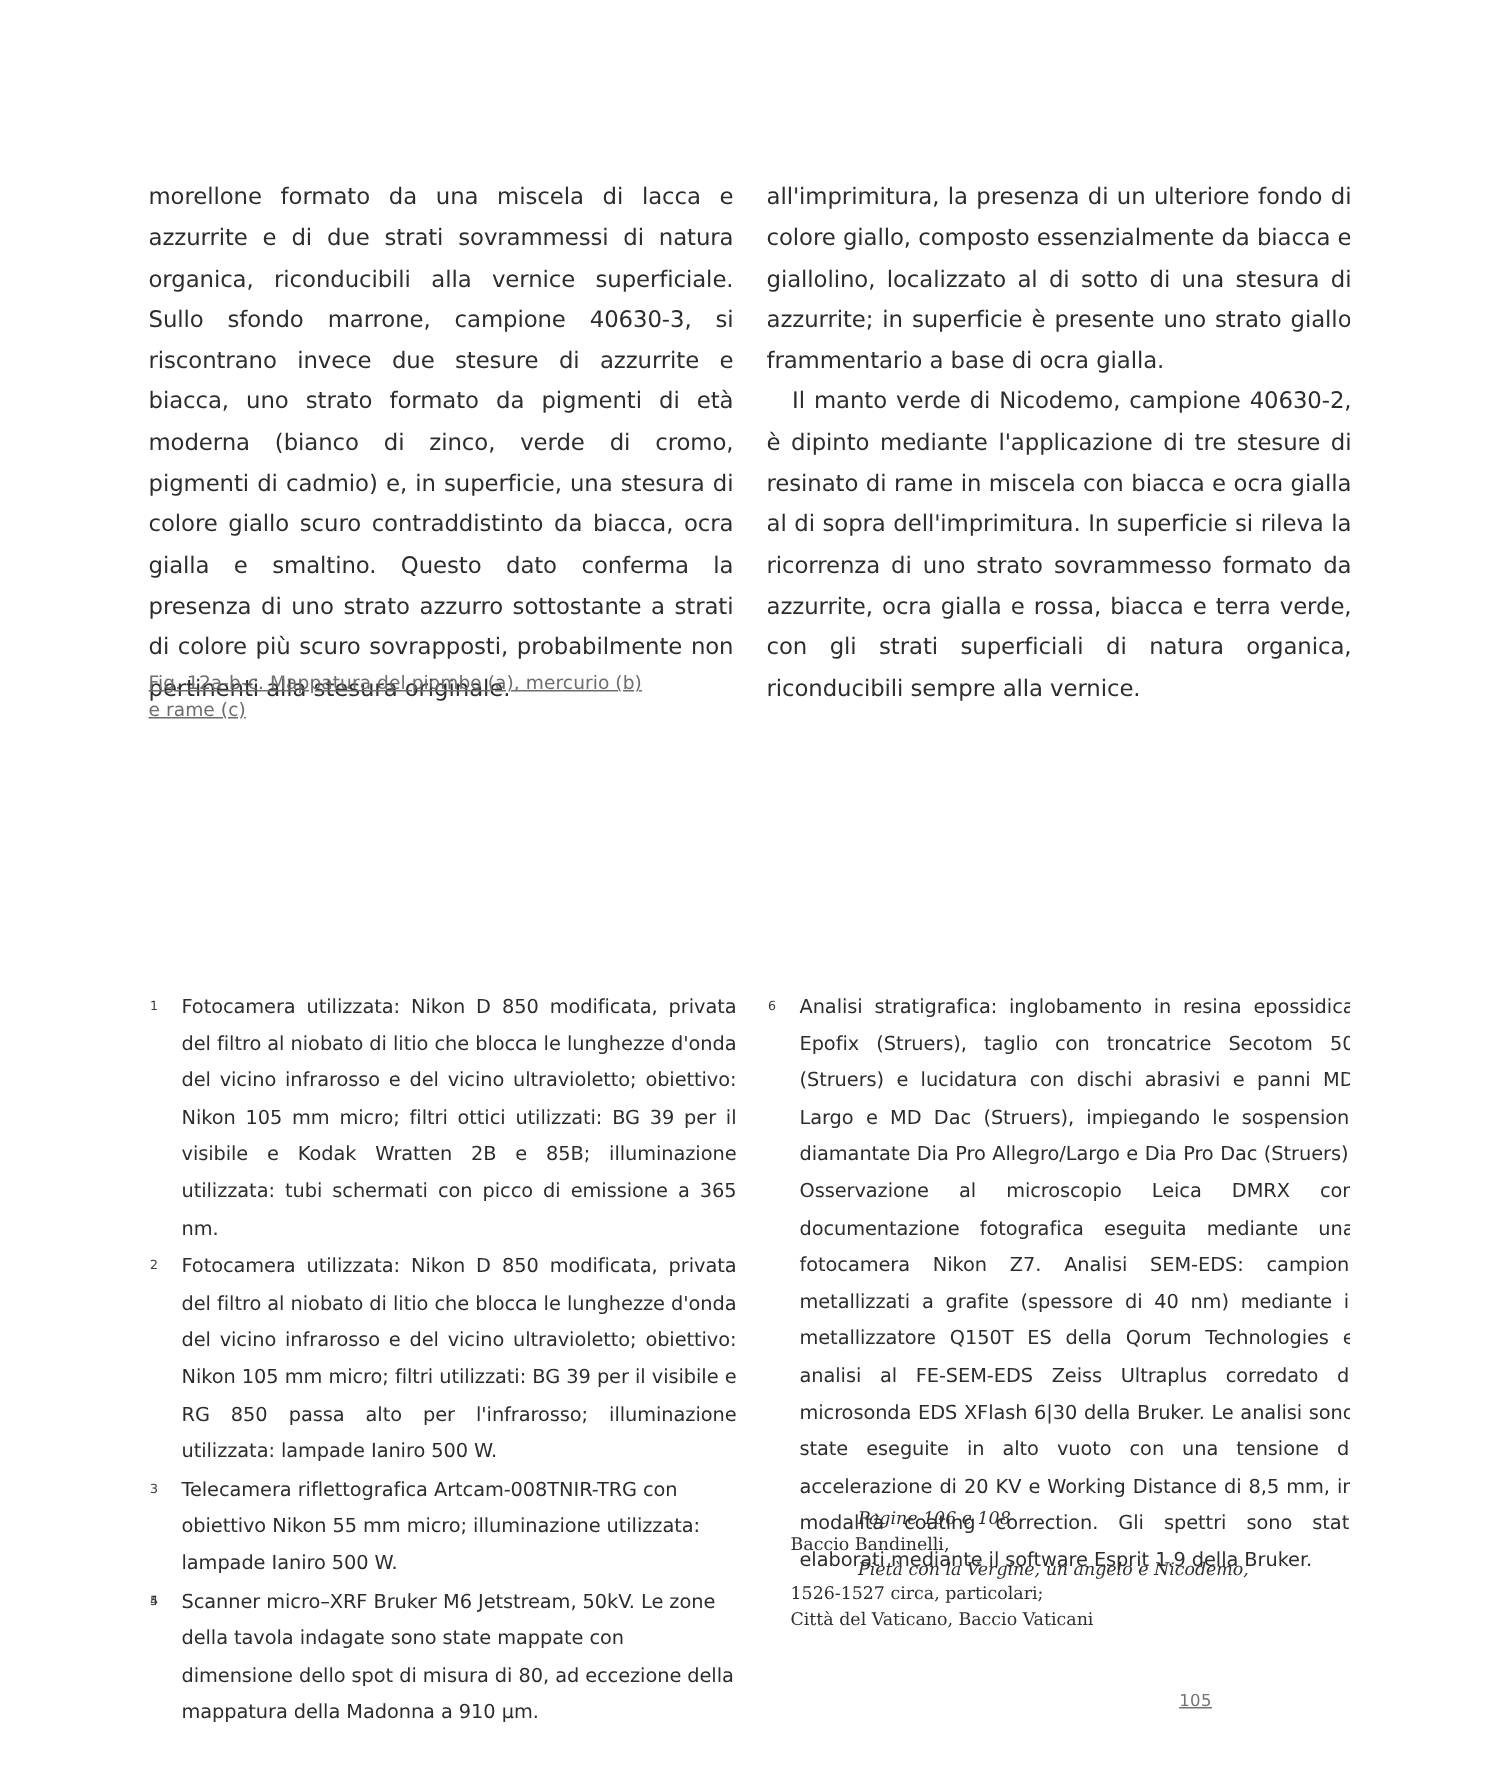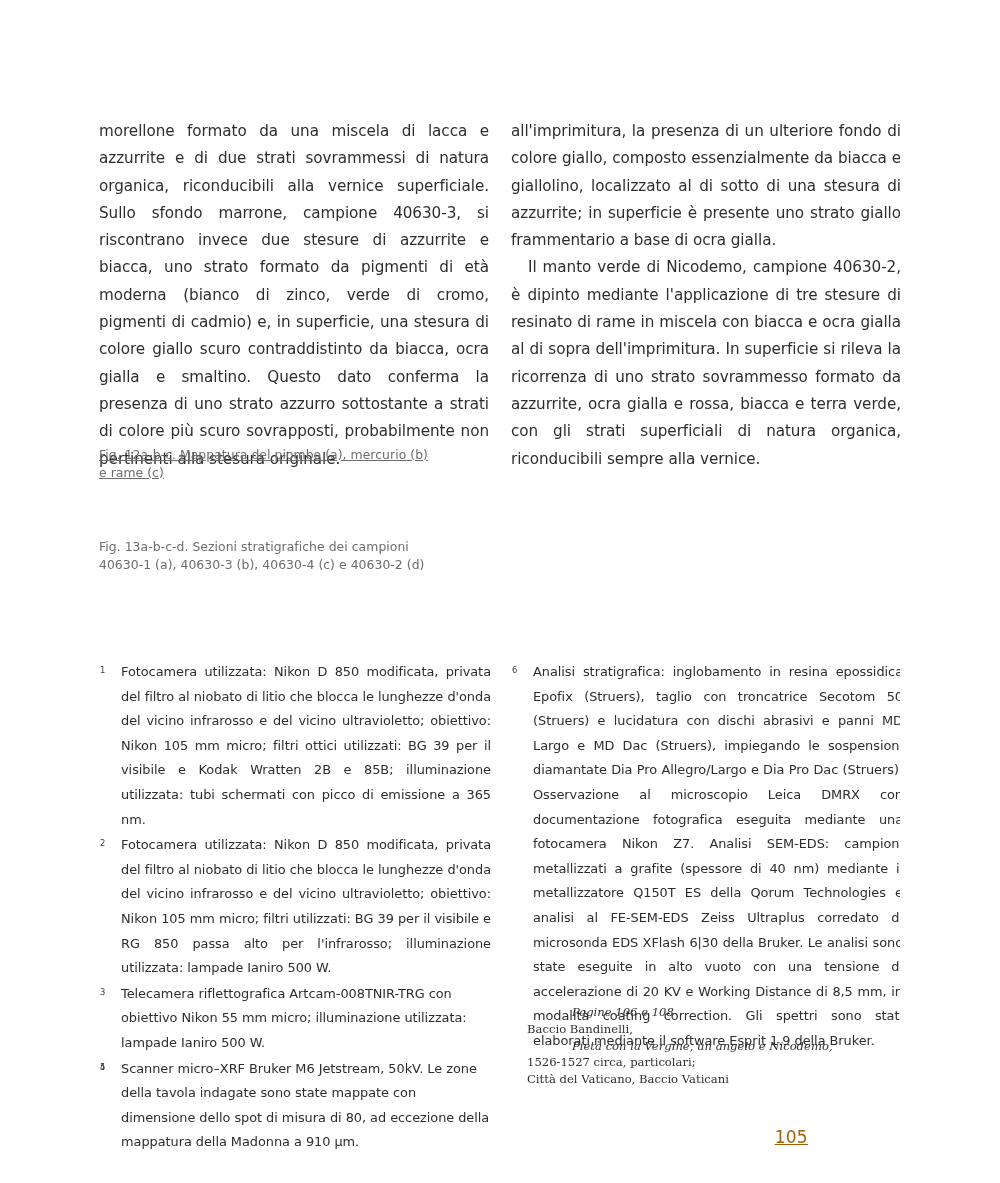--- a/index.html
+++ b/index.html
@@ -116,22 +116,22 @@
     color: #2f2f2f;
   }
   .credit-line { white-space: nowrap; }
   .credit-line.italic { font-style: italic; margin-left: 45px; }
 
   
   .folio {
     position: absolute;
     right: 92px;
     top: 1127px;
-    font-size: 17px;
-    color: #a16207;
+    font-size: 11px;
+    color: #737373;
     letter-spacing: 0.3px;
     text-decoration: underline;
   }
 </style>
 </head>
 <body>
 
 <div class="page">
 
   <div class="body-cols">
@@ -142,21 +142,20 @@
 
     <div class="col col-right">
       <p class="body-p">all'imprimitura, la presenza di un ulteriore fondo di colore giallo, composto essenzialmente da biacca e giallolino, localizzato al di sotto di una stesura di azzurrite; in superficie è presente uno strato giallo frammentario a base di ocra gialla.</p>
       <p class="body-p">Il manto verde di Nicodemo, campione 40630-2, è dipinto mediante l'applicazione di tre stesure di resinato di rame in miscela con biacca e ocra gialla al di sopra dell'imprimitura. In superficie si rileva la ricorrenza di uno strato sovrammesso formato da azzurrite, ocra gialla e rossa, biacca e terra verde, con gli strati superficiali di natura organica, riconducibili sempre alla vernice.</p>
     </div>
 
   </div>
 
   <div class="fig-caption" id="fig12-caption">Fig. 12a-b-c. Mappatura del piombo (a), mercurio (b) e rame (c)</div>
 
-  <div class="fig-caption" id="fig13-caption">Fig. 13a-b-c-d. Sezioni stratigrafiche dei campioni 40630-1 (a), 40630-3 (b), 40630-4 (c) e 40630-2 (d)</div>
 
   <div class="footnotes">
 
     <div class="fn-col fn-col-left">
       <p class="footnote">
         <span class="fn-marker">1</span>
         <span>Fotocamera utilizzata: Nikon D 850 modificata, privata del filtro al niobato di litio che blocca le lunghezze d'onda del vicino infrarosso e del vicino ultravioletto; obiettivo: Nikon 105 mm micro; filtri ottici utilizzati: BG 39 per il visibile e Kodak Wratten 2B e 85B; illuminazione utilizzata: tubi schermati con picco di emissione a 365 nm.</span>
       </p>
       <p class="footnote">
         <span class="fn-marker">2</span>

